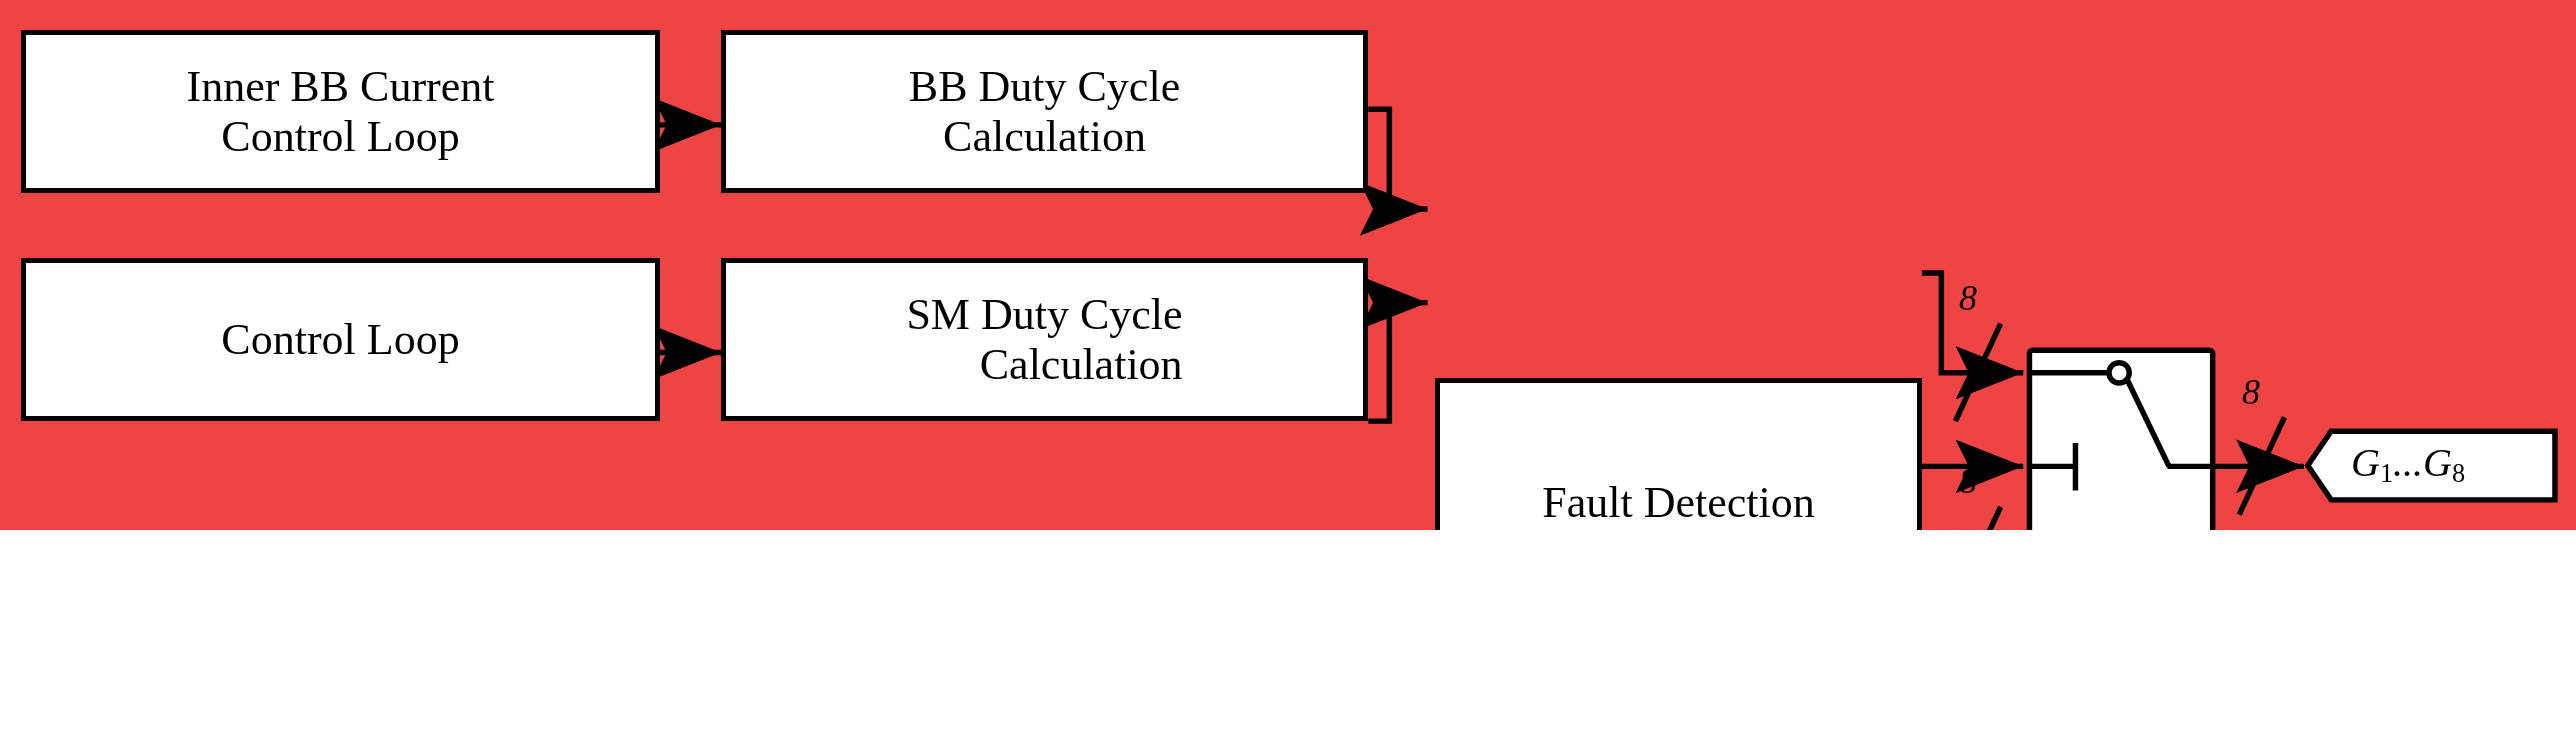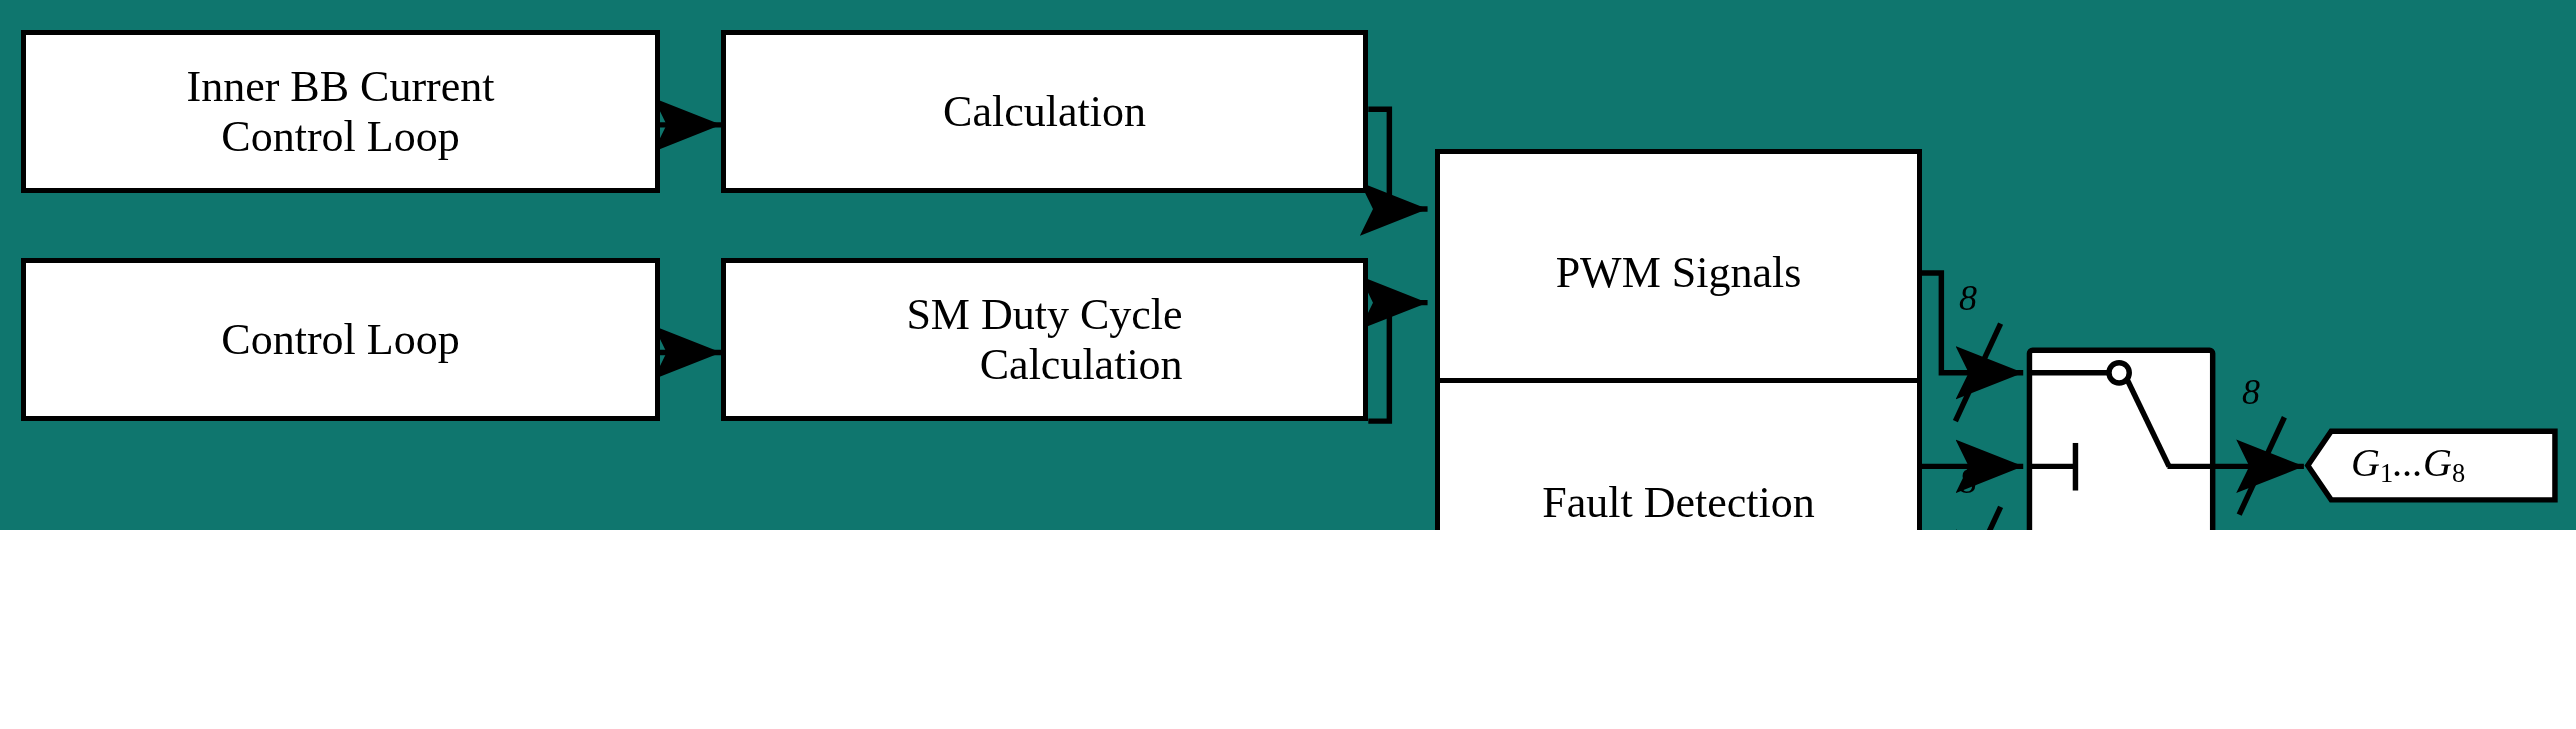--- a/index.html
+++ b/index.html
@@ -1,19 +1,19 @@
 <!DOCTYPE html>
 <html style="font-size:12.5px"><head>
 <meta charset="utf-8">
 <style>
   html,body{margin:0;padding:0;background:#ffffff;}
   #canvas{
     position:relative;
     width:2576px;height:530px;
-    background:#0f766e;
+    background:#ef4444;
     font-family:"Liberation Serif","DejaVu Serif",serif;
     overflow:hidden;
     text-decoration:underline;
   }
   .blk{
     position:absolute;
     box-sizing:border-box;
     border:5.5px solid #000000;
     background:#ffffff;
     display:flex;
@@ -82,40 +82,38 @@
 
   <div class="blk lbl-2line" style="left:21px;top:30px;width:639px;height:163px;">
     <div>
       <span>Inner BB Current</span>
       <span>Control Loop</span>
     </div>
   </div>
 
   <div class="blk lbl-2line" style="left:721px;top:30px;width:647px;height:163px;">
     <div>
+      <span>BB Duty Cycle</span>
       <span>Calculation</span>
     </div>
   </div>
 
   <div class="blk lbl-2line" style="left:21px;top:258px;width:639px;height:163px;">
     <div>
       <span>Control Loop</span>
     </div>
   </div>
 
   <div class="blk lbl-2line" style="left:721px;top:258px;width:647px;height:163px;text-align:right;">
     <div>
       <span>SM Duty Cycle</span>
       <span>Calculation</span>
     </div>
   </div>
 
-  <div class="blk lbl-1line" style="left:1435px;top:149px;width:487px;height:247px;">
-    <span>PWM Signals</span>
-  </div>
 
   <div class="blk lbl-1line" style="left:1435px;top:378px;width:487px;height:250px;">
     <span>Fault Detection</span>
   </div>
 
   <div class="blk lbl-zero" style="left:1819px;top:602px;width:94px;height:94px;">
     <span>0</span>
   </div>
 
   <svg id="wires-top" viewBox="0 0 3304 936">

